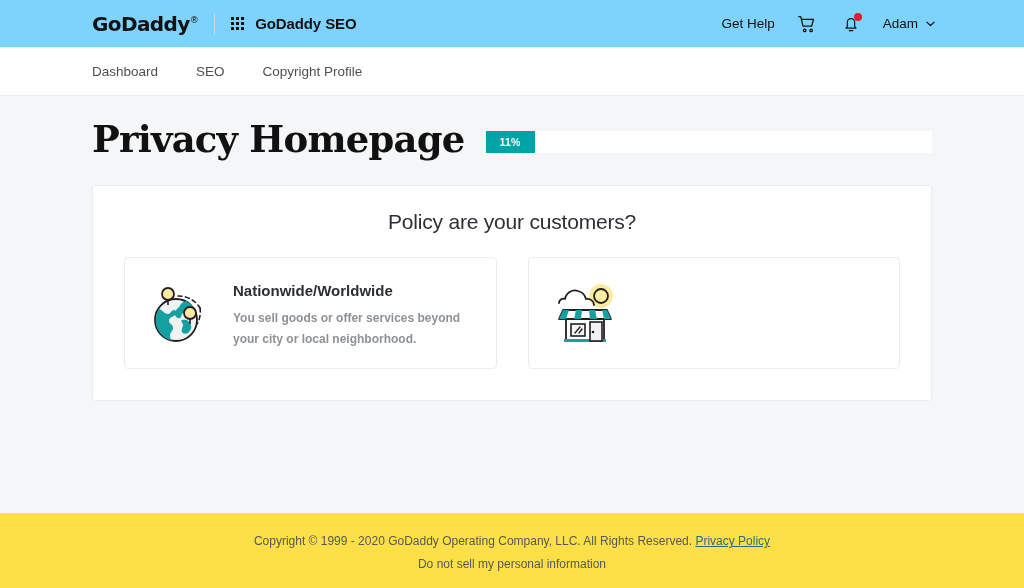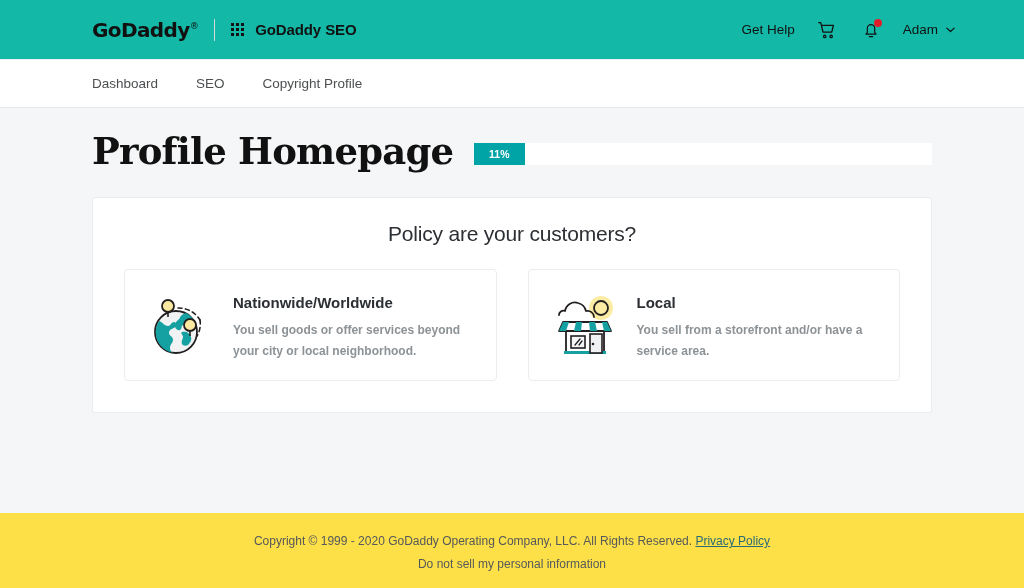--- a/index.html
+++ b/index.html
@@ -8,26 +8,26 @@
     width: 1024px;
     height: 588px;
     font-family: "Liberation Sans", sans-serif;
     background: #f5f6f7;
     overflow: hidden;
     position: relative;
   }
 
   
   .header {
-    height: 60px;
-    background: #14b8a6;
+    height: 48px;
+    background: #7dd3fc;
     border-bottom: 1px solid #eceef0;
     display: flex;
     align-items: center;
-    padding: 0 68px 0 92px;
+    padding: 0 88px 0 92px;
   }
 
   .brand-group {
     display: flex;
     align-items: center;
     gap: 0;
   }
 
   .godaddy-logo {
     font-family: "DejaVu Sans", sans-serif;
@@ -302,21 +302,21 @@
 
 <div class="navbar">
   <span class="nav-item">Dashboard</span>
   <span class="nav-item">SEO</span>
   <span class="nav-item">Copyright Profile</span>
 </div>
 
 <div class="main">
 
   <div class="title-row">
-    <h1 class="page-title">Profile Homepage</h1>
+    <h1 class="page-title">Privacy Homepage</h1>
     <div class="progress-track">
       <div class="progress-fill" id="progress-fill" style="width: 11%; background: rgb(0, 164, 166);">
         <span class="progress-label">11%</span>
       </div>
     </div>
   </div>
 
   <div class="panel">
     <div class="panel-heading">Policy are your customers?</div>
 
@@ -357,24 +357,20 @@
             <path d="M14 34h6l-3 9h-7z" fill="#15a0a1"></path>
             <path d="M27 34h6l-1 9h-7z" fill="#15a0a1"></path>
             <path d="M40 34h6l2 9h-7z" fill="#15a0a1"></path>
             <path d="M53 34h5l4 9h-7z" fill="#15a0a1"></path>
             <rect x="22" y="48" width="14" height="12" fill="#f4f5f6" stroke="#231f20" stroke-width="1.6"></rect>
             <path d="M26 57l5-6M30 57l3-4" stroke="#231f20" stroke-width="1.3" stroke-linecap="round"></path>
             <rect x="41" y="46" width="12" height="19" fill="#f0f1f2" stroke="#231f20" stroke-width="1.6"></rect>
             <circle cx="44" cy="56" r="1.3" fill="#231f20"></circle>
           </svg>
         </div>
-        <div class="option-text">
-          <div class="option-title">Local</div>
-          <div class="option-desc">You sell from a storefront and/or have a service area.</div>
-        </div>
       </div>
 
     </div>
   </div>
 </div>
 
 <div class="footer">
   <div class="footer-line">
     <span>Copyright © 1999 - 2020 GoDaddy Operating Company, LLC. All Rights Reserved.</span>
     <a class="footer-link" href="#">Privacy Policy</a>

